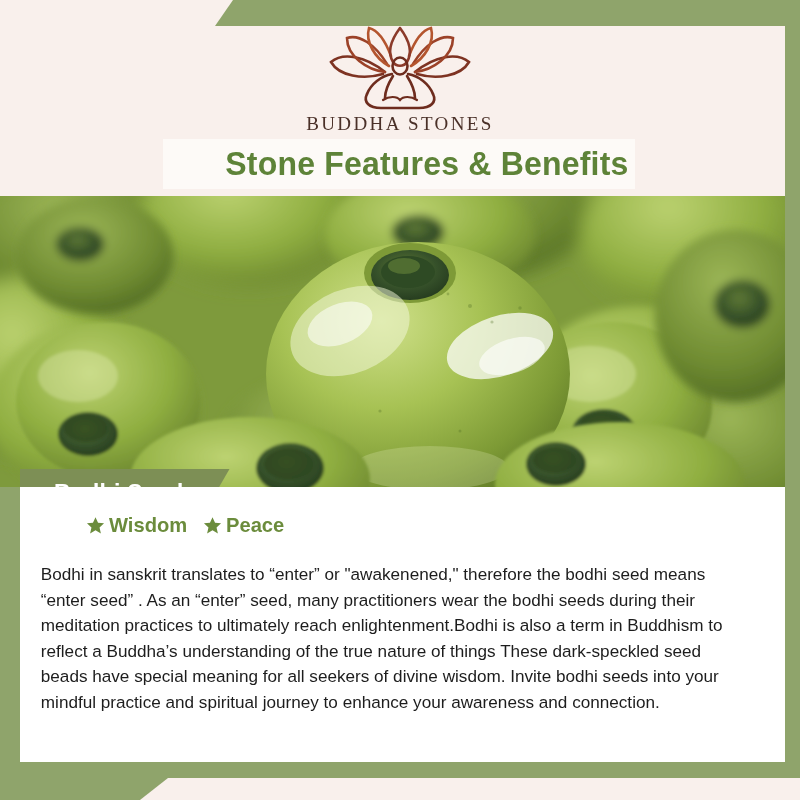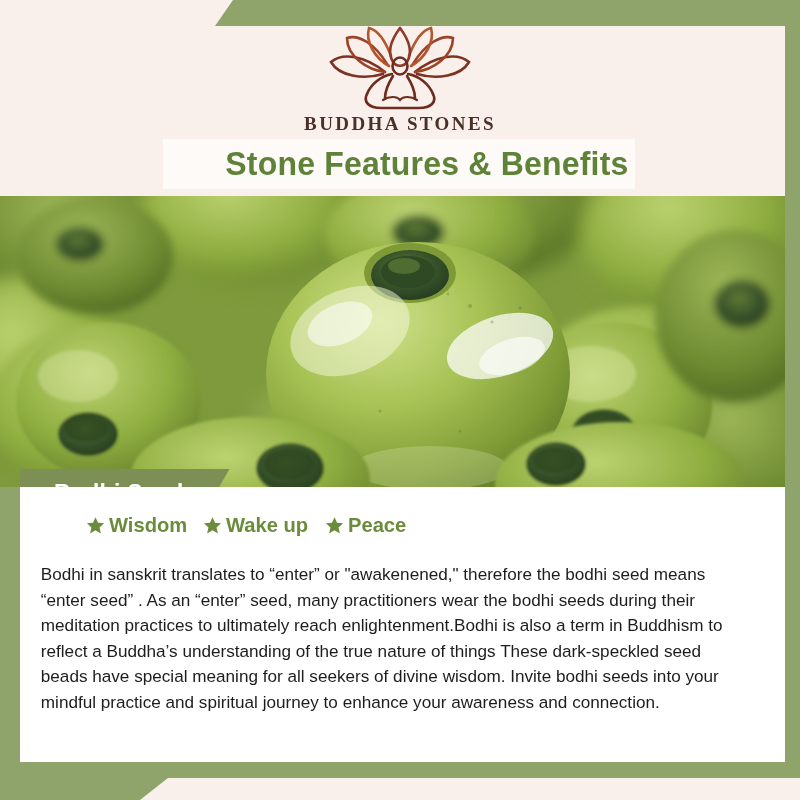--- a/index.html
+++ b/index.html
@@ -56,21 +56,21 @@
     width: 150px;
     height: 88px;
   }
   .brand-name {
     display: block;
     margin-top: 3px;
     font-family: "Liberation Serif", serif;
     font-size: 19px;
     letter-spacing: 2.4px;
     color: #4a3028;
-    font-weight: 700;
+    font-weight: 400;
   }
 
   
   .title-band {
     position: absolute;
     left: 163px;
     top: 139px;
     width: 472px;
     height: 50px;
     background: #fdfaf7;
@@ -361,26 +361,20 @@
 
       <div class="benefits">
 
         <div class="benefit">
           <svg class="star" viewBox="0 0 24 24">
             <polygon points="12,1.5 15.2,8.6 22.8,9.3 17.1,14.4 18.8,22 12,18 5.2,22 6.9,14.4 1.2,9.3 8.8,8.6" fill="#6b8c3c"></polygon>
           </svg>
           <span class="benefit-label">Wisdom</span>
         </div>
 
-        <div class="benefit">
-          <svg class="star" viewBox="0 0 24 24">
-            <polygon points="12,1.5 15.2,8.6 22.8,9.3 17.1,14.4 18.8,22 12,18 5.2,22 6.9,14.4 1.2,9.3 8.8,8.6" fill="#6b8c3c"></polygon>
-          </svg>
-          <span class="benefit-label">Wake up</span>
-        </div>
 
         <div class="benefit">
           <svg class="star" viewBox="0 0 24 24">
             <polygon points="12,1.5 15.2,8.6 22.8,9.3 17.1,14.4 18.8,22 12,18 5.2,22 6.9,14.4 1.2,9.3 8.8,8.6" fill="#6b8c3c"></polygon>
           </svg>
           <span class="benefit-label">Peace</span>
         </div>
 
 
       </div>

